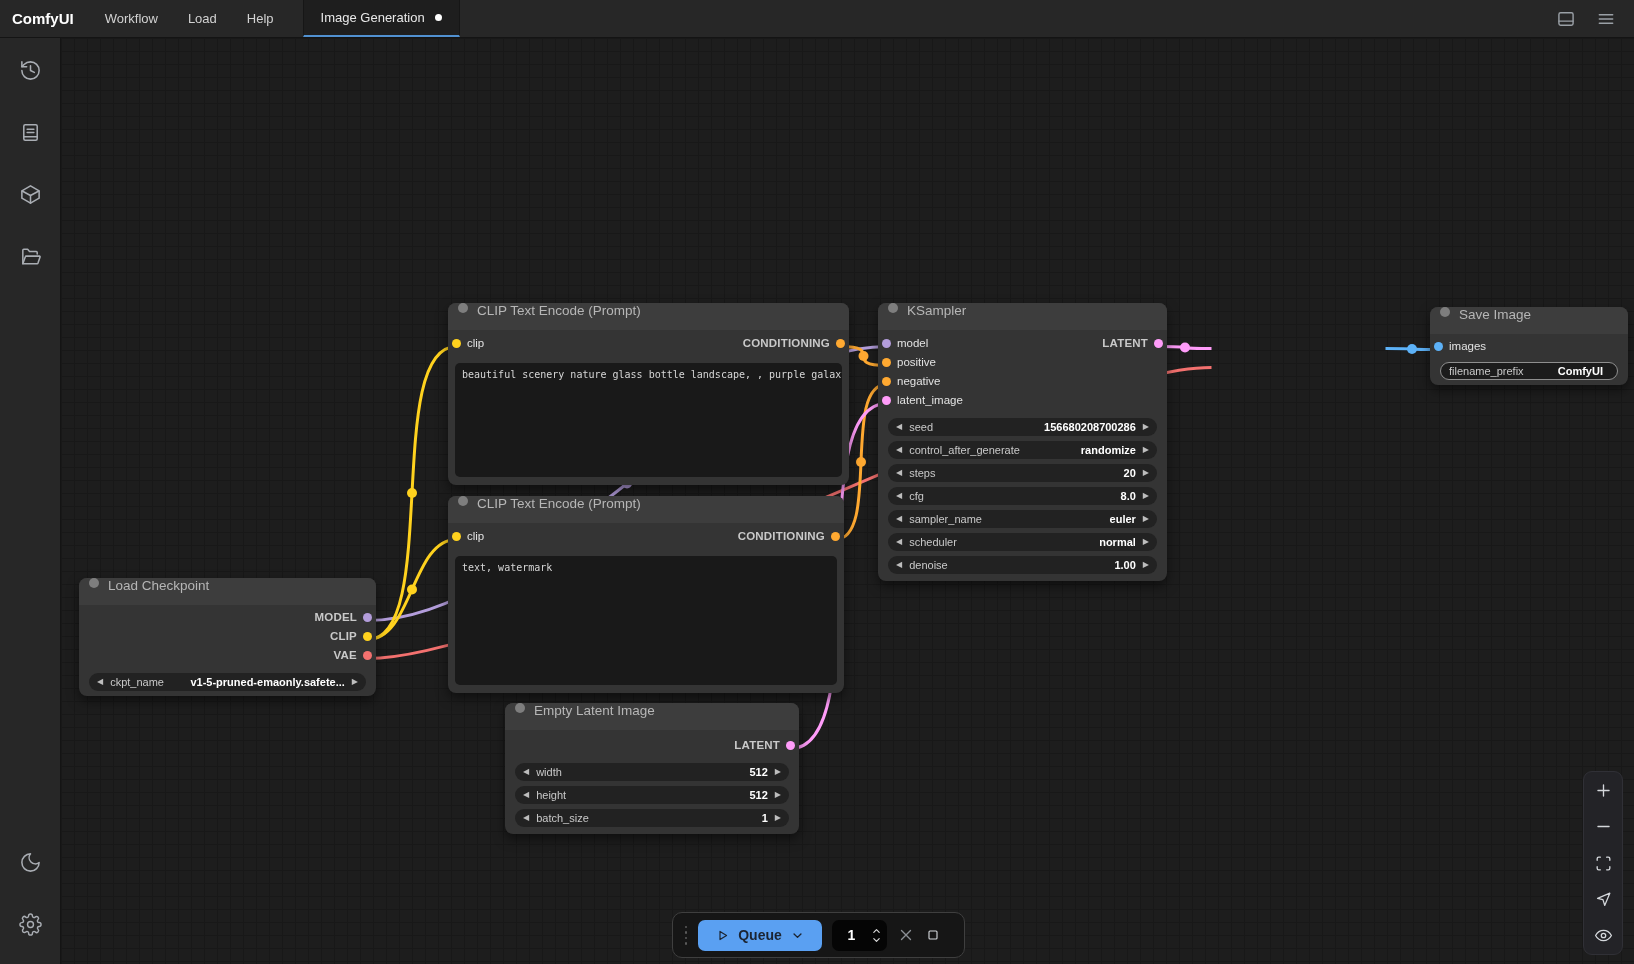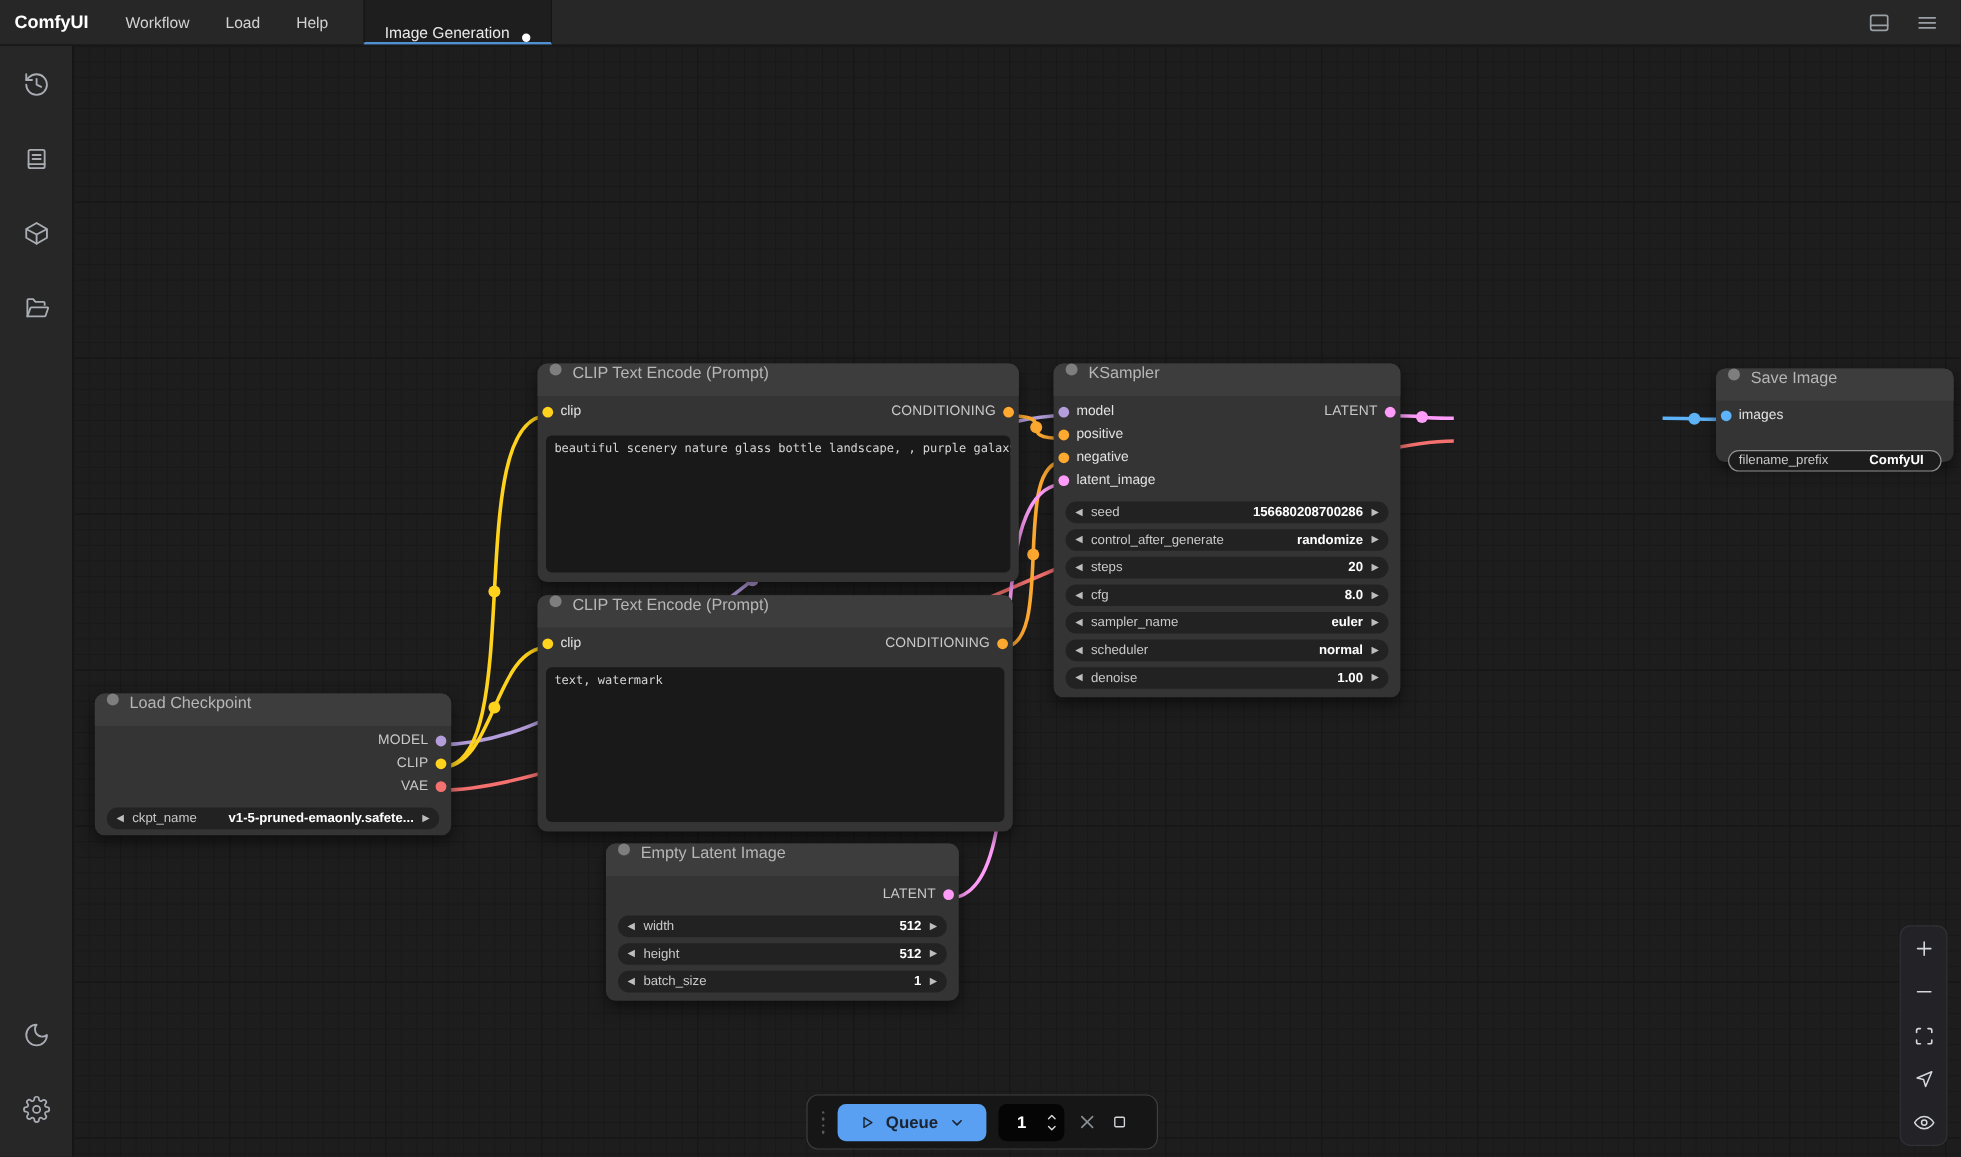--- a/index.html
+++ b/index.html
@@ -5,21 +5,21 @@
   *{margin:0;padding:0;box-sizing:border-box}
   html,body{width:1634px;height:964px;overflow:hidden}
   body{position:relative;background:#1d1d1d;font-family:"Liberation Sans",sans-serif}
   svg{display:block}
 
   
   .topbar{position:absolute;left:0;top:0;width:100%;height:38px;background:#272727;
     border-bottom:1px solid #141414;display:flex;align-items:center;z-index:10}
   .logo{font-weight:bold;font-size:15px;color:#fff;padding:0 16px 0 12px;cursor:pointer}
   .menu-item{color:#d2d2d2;font-size:13px;padding:0 15px;cursor:pointer}
-  .tab{height:100%;display:flex;align-items:flex-end;gap:10px;padding:0 17px;margin-left:14px;
+  .tab{height:100%;display:flex;align-items:center;gap:10px;padding:0 17px;margin-left:14px;
     background:#1e1e1e;border-left:1px solid #161616;border-right:1px solid #161616;
     border-bottom:2px solid #5191d1;color:#e8e8e8;font-size:13px;cursor:pointer}
   .tab-dot{width:7px;height:7px;border-radius:50%;background:#fff}
   .topbar-right{margin-left:auto;display:flex;align-items:center;gap:20px;padding-right:18px;color:#9aa0a6}
   .tb-icon{width:20px;height:20px;cursor:pointer}
 
   
   .sidebar{position:absolute;left:0;top:38px;width:61px;bottom:0;background:#272727;
     border-right:1px solid #141414;display:flex;flex-direction:column;align-items:center;
     padding-top:10px;z-index:9}
@@ -45,31 +45,31 @@
     align-items:flex-start;gap:9px;padding:0 10px;cursor:move}
   .collapse-dot{width:10px;height:10px;border-radius:50%;background:#7e7e7e;flex:none;cursor:pointer}
   .node-title{color:#b6b6b6;font-size:13.5px;white-space:nowrap}
   .slots{margin-top:7px}
   .slots.m6{margin-top:6px}.slots.m9{margin-top:9px}
   .srow{height:19px;display:flex;align-items:flex-start;padding:0 4px}
   .slot{display:flex;align-items:center;gap:6px}
   .slot.out{flex-direction:row-reverse;margin-left:auto}
   .port{width:9px;height:9px;border-radius:50%;flex:none;cursor:crosshair}
   .in-label{color:#e2e2e2;font-weight:500;font-size:11.5px}
-  .out-label{color:#c9c9c9;font-weight:normal;font-size:11.5px;letter-spacing:.2px}
+  .out-label{color:#c9c9c9;font-weight:bold;font-size:11.5px;letter-spacing:.2px}
   .c-model{background:#b39ddb}.c-clip{background:#ffd21e}.c-vae{background:#f4716f}
   .c-cond{background:#ffa931}.c-latent{background:#ff9cf9}.c-image{background:#5db2f8}
 
   .widgets{padding:0 10px}
   .widget{height:18px;margin-top:5px;background:#222;border-radius:9px;display:flex;
     align-items:center;padding:0 8px;gap:7px;cursor:pointer}
   .w-arrow{color:#bdbdbd;font-size:8px;flex:none;line-height:1}
   .w-label{color:#c9c9c9;font-size:11px;white-space:nowrap}
   .w-value{margin-left:auto;color:#fff;font-weight:bold;font-size:11px;white-space:nowrap}
-  .widget.text-w{border:1px solid #8f8f8f;background:#1c1c1c;border-radius:10px;margin-top:16px}
+  .widget.text-w{border:1px solid #8f8f8f;background:#1c1c1c;border-radius:10px;margin-top:3px}
   .widget.text-w .w-value{margin-right:6px}
   .prompt-box{margin:7px 7px 0;background:#191919;border-radius:5px;padding:5px 7px;
     font-family:"DejaVu Sans Mono",monospace;font-size:10px;line-height:1.45;color:#d6d6d6;
     white-space:pre;overflow:hidden;cursor:text}
 
   
   .queuebar{position:absolute;left:611px;top:874px;width:293px;height:46px;background:#161616;
     border:1px solid #3f3f3f;border-radius:10px;display:flex;align-items:center;
     padding:0 11px;gap:10px;z-index:5}
   .drag-dots{display:flex;flex-direction:column;gap:3px;width:4px;align-items:center;cursor:grab}

